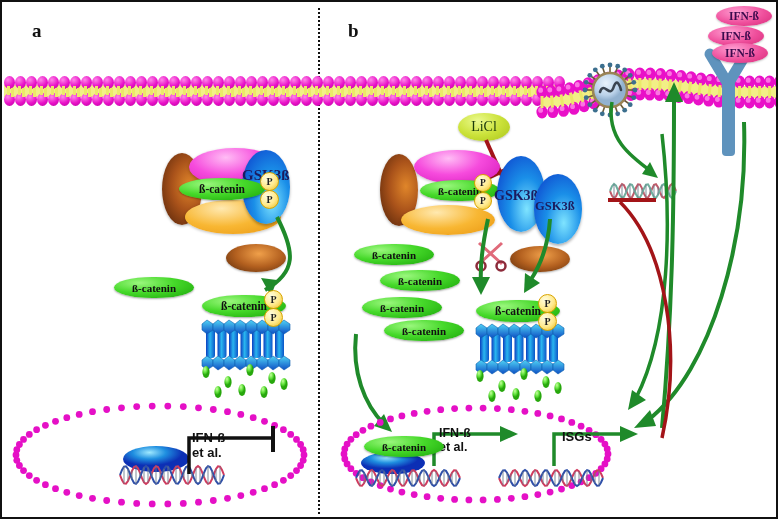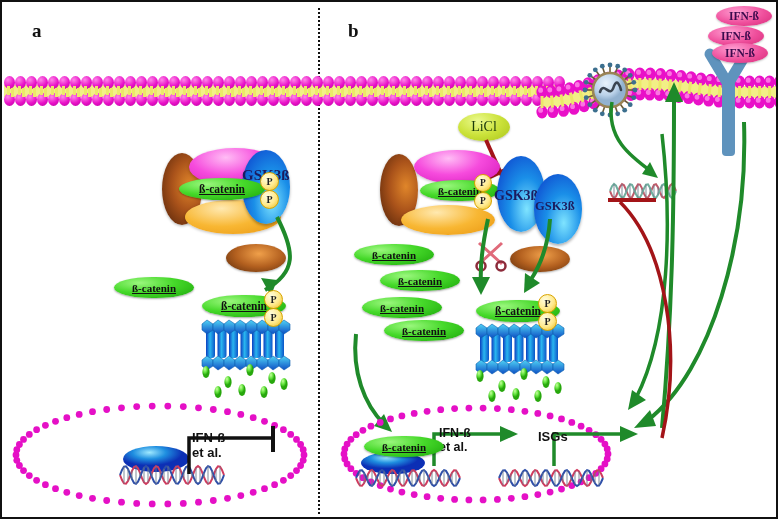--- a/index.html
+++ b/index.html
@@ -17,21 +17,21 @@
   .mem-row.top{top:2px;}
   .mem-row.bot{bottom:2px;}
   .head{width:11px;height:13px;border-radius:50%;
         background:radial-gradient(circle at 35% 30%,#ff86e8 0%,#e910c8 55%,#b5069c 100%);
         margin-right:0px;flex:0 0 auto;}
   .tail{position:absolute;width:3px;height:9px;background:#ece86a;}
   .bcat{position:absolute;border-radius:48%/50%;
         background:radial-gradient(ellipse at 32% 28%,#9bf77e 0%,#46d92a 45%,#19a408 100%);
         box-shadow:0 1px 2px rgba(0,0,0,.35);
         display:flex;align-items:center;justify-content:center;
-        font-family:"Liberation Serif",serif;font-weight:bold;color:#111;text-decoration:underline;}
+        font-family:"Liberation Serif",serif;font-weight:bold;color:#111;}
   .pdot{position:absolute;border-radius:50%;
         background:radial-gradient(circle at 35% 30%,#fffde0 0%,#ffe98a 55%,#e8b91a 100%);
         border:1.5px solid #d9a400;display:flex;align-items:center;justify-content:center;
         font-family:"Liberation Serif",serif;font-weight:bold;color:#222;}
   .gsk{position:absolute;border-radius:50%;
        background:radial-gradient(ellipse at 62% 70%,#7fe4ff 0%,#1a8fe8 42%,#0b36c8 100%);
        box-shadow:0 2px 3px rgba(0,0,0,.3);}
   .gsk-lbl{position:absolute;font-family:"Liberation Serif",serif;font-weight:bold;
            color:#1b1b5e;white-space:nowrap;}
   .brown{position:absolute;border-radius:50%;
@@ -929,21 +929,21 @@
     <path d="M4,46 L4,14 L74,14" stroke="#1f8a2a" stroke-width="3.5" fill="none"></path>
     <path d="M88,14 L70,6 L70,22 Z" fill="#1f8a2a"></path>
   </svg>
   <div class="gene" style="left:437px;top:424px;font-size:12.5px;">IFN-ß
 et al.</div>
 
   <svg style="left:548px;top:418px;" width="96" height="46">
     <path d="M4,46 L4,14 L74,14" stroke="#1f8a2a" stroke-width="3.5" fill="none"></path>
     <path d="M88,14 L70,6 L70,22 Z" fill="#1f8a2a"></path>
   </svg>
-  <div class="gene" style="left:536px;top:428px;font-size:13px;">ISGs</div>
+  <div class="gene" style="left:560px;top:428px;font-size:13px;">ISGs</div>
 
   <svg style="left:460px;top:76px;" width="250" height="360">
     <path d="M200,350 C210,240 212,140 212,22" stroke="#1f8a2a" stroke-width="4" fill="none"></path>
     <path d="M212,4 L203,24 L221,24 Z" fill="#1f8a2a"></path>
   </svg>
 
   <svg style="left:560px;top:118px;" width="200" height="320">
     <path d="M182,2 C186,120 150,250 86,300" stroke="#1f8a2a" stroke-width="4" fill="none"></path>
     <path d="M72,308 L88,290 L94,306 Z" fill="#1f8a2a"></path>
   </svg>

